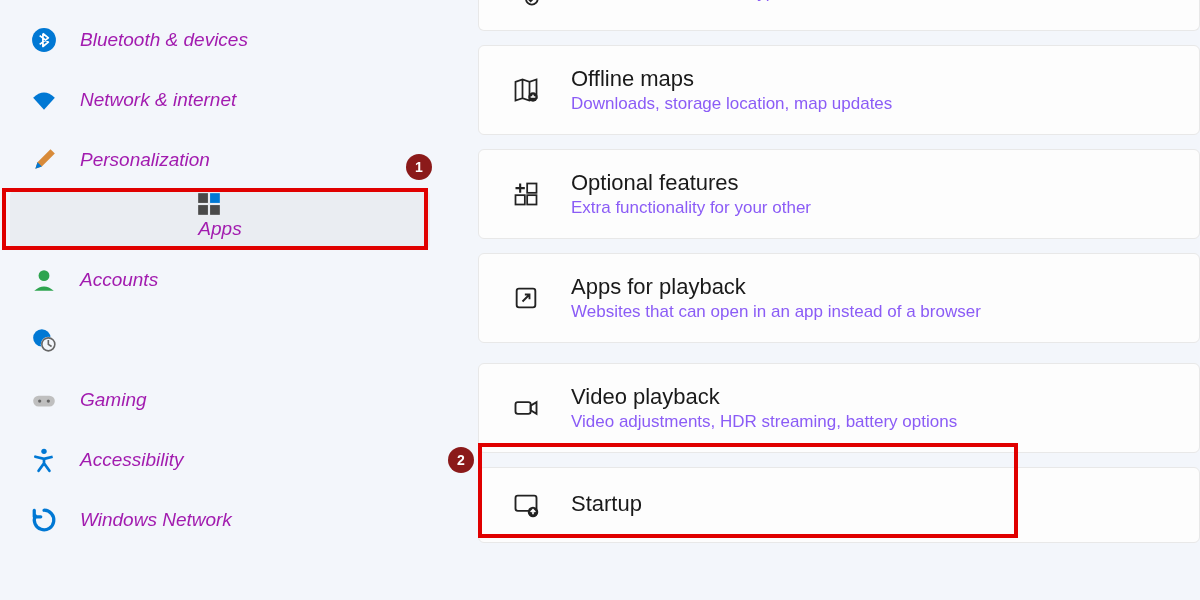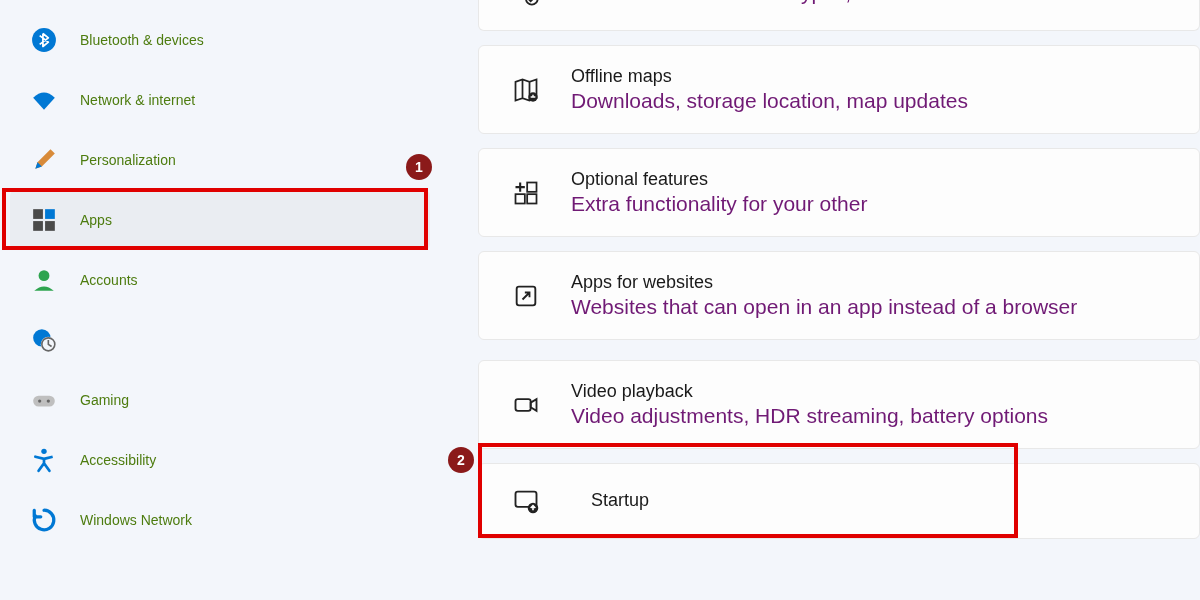--- a/index.html
+++ b/index.html
@@ -20,33 +20,35 @@
     display: flex;
     align-items: center;
     height: 60px;
     padding: 0 20px;
     border-radius: 6px;
     cursor: pointer;
     position: relative;
   }
   .sidebar-item.selected {
     background: #eaedf2;
+    flex-direction: column;
   }
   .sidebar-icon {
     width: 28px;
     height: 28px;
     display: flex;
     align-items: center;
     justify-content: center;
     margin-right: 22px;
     flex-shrink: 0;
   }
   .sidebar-label {
-    font-size: 14px;
-    color: #4d7c0f;
+    font-size: 19px;
+    color: #a21caf;
+    font-style: italic;
   }
   .callout-badge {
     position: absolute;
     width: 26px;
     height: 26px;
     background: #8b1a1a;
     color: #fff;
     border-radius: 50%;
     display: flex;
     align-items: center;
@@ -82,24 +84,24 @@
     width: 34px;
     height: 34px;
     display: flex;
     align-items: center;
     justify-content: center;
     margin-right: 28px;
     flex-shrink: 0;
     color: #232323;
   }
   .card-text { flex: 1; }
-  .card-title { font-size: 18px; color: #1a1a1a; margin-bottom: 2px; }
-  .card-desc { font-size: 21px; color: #701a75; }
+  .card-title { font-size: 22px; color: #1a1a1a; margin-bottom: 2px; }
+  .card-desc { font-size: 17px; color: #8b5cf6; }
   .card.partial-top { border-top: none; border-top-left-radius: 0; border-top-right-radius: 0; }
-  .card.cut-bottom { margin-bottom: 0; gap: 20px; }
+  .card.cut-bottom { margin-bottom: 0; }
 
   .main-wrap { position: relative; }
 </style>
 </head>
 <body>
 
 <div class="sidebar">
 
   <div class="sidebar-item">
     <span class="sidebar-icon">
@@ -245,21 +247,21 @@
     </div>
 
     <div class="card" style="margin-top:14px;">
       <span class="card-icon">
         <svg width="28" height="28" viewBox="0 0 24 24">
             <rect x="4" y="4" width="16" height="16" rx="2" fill="none" stroke="#222" stroke-width="1.6"></rect>
             <path d="M9 15 L15 9 M11 9 L15 9 L15 13" stroke="#222" stroke-width="1.6" fill="none"></path>
           </svg>
       </span>
       <div class="card-text">
-        <div class="card-title">Apps for websites</div>
+        <div class="card-title">Apps for playback</div>
         <div class="card-desc">Websites that can open in an app instead of a browser</div>
       </div>
     </div>
 
     <div class="card" style="margin-top:20px;">
       <span class="card-icon">
         <svg width="28" height="28" viewBox="0 0 24 24">
             <rect x="3" y="7" width="13" height="10" rx="2" fill="none" stroke="#222" stroke-width="1.6"></rect>
             <path d="M16 10 L21 7 L21 17 L16 14 Z" fill="none" stroke="#222" stroke-width="1.6"></path>
           </svg>

